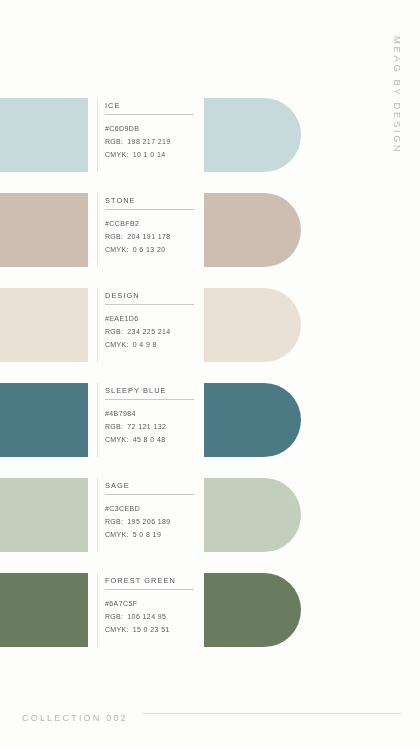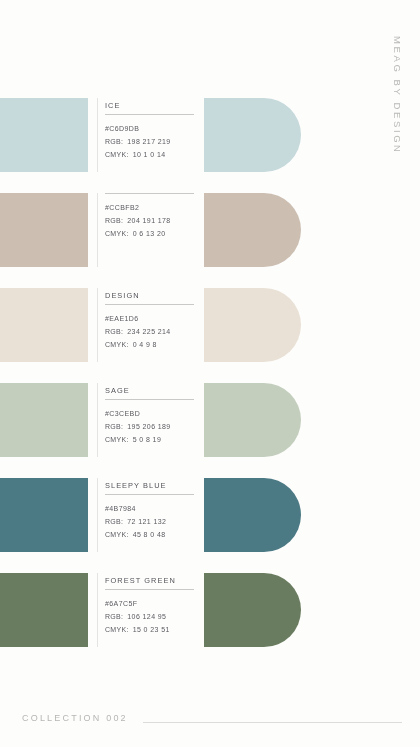--- a/index.html
+++ b/index.html
@@ -112,21 +112,21 @@
   }
   .spec-line .lbl { letter-spacing: 0.3px; }
   .spec-line .num { margin-left: 4px; }
 
   
   .footer {
     position: absolute;
     left: 22px;
     bottom: 24px;
     display: flex;
-    align-items: flex-end;
+    align-items: flex-start;
     width: 380px;
   }
   .footer-label {
     font-size: 9px;
     letter-spacing: 2.2px;
     color: #b6b6b3;
     white-space: nowrap;
   }
   .footer-rule {
     flex: 1;
@@ -150,59 +150,60 @@
         <div class="card-rule"></div>
         <div class="spec-line">#C6D9DB</div>
         <div class="spec-line"><span class="lbl">RGB:</span><span class="num">198  217  219</span></div>
         <div class="spec-line"><span class="lbl">CMYK:</span><span class="num">10  1  0  14</span></div>
       </div>
       <div class="chip-right" style="background: rgb(198, 217, 219);"></div>
     </div>
     <div class="swatch-row">
       <div class="chip-left" style="background: rgb(204, 191, 178);"></div>
       <div class="info-card">
+        <div class="color-name">STONE</div>
         <div class="card-rule"></div>
         <div class="spec-line">#CCBFB2</div>
         <div class="spec-line"><span class="lbl">RGB:</span><span class="num">204  191  178</span></div>
         <div class="spec-line"><span class="lbl">CMYK:</span><span class="num">0  6  13  20</span></div>
       </div>
       <div class="chip-right" style="background: rgb(204, 191, 178);"></div>
     </div>
     <div class="swatch-row">
       <div class="chip-left" style="background: rgb(234, 225, 214);"></div>
       <div class="info-card">
         <div class="color-name">DESIGN</div>
         <div class="card-rule"></div>
         <div class="spec-line">#EAE1D6</div>
         <div class="spec-line"><span class="lbl">RGB:</span><span class="num">234  225  214</span></div>
         <div class="spec-line"><span class="lbl">CMYK:</span><span class="num">0  4  9  8</span></div>
       </div>
       <div class="chip-right" style="background: rgb(234, 225, 214);"></div>
     </div>
     <div class="swatch-row">
+      <div class="chip-left" style="background: rgb(75, 121, 132);"></div>
+      <div class="info-card">
+        <div class="color-name">SLEEPY BLUE</div>
+        <div class="card-rule"></div>
+        <div class="spec-line">#4B7984</div>
+        <div class="spec-line"><span class="lbl">RGB:</span><span class="num">72  121  132</span></div>
+        <div class="spec-line"><span class="lbl">CMYK:</span><span class="num">45  8  0  48</span></div>
+      </div>
+      <div class="chip-right" style="background: rgb(75, 121, 132);"></div>
+    </div>
+    <div class="swatch-row">
       <div class="chip-left" style="background: rgb(195, 206, 189);"></div>
       <div class="info-card">
         <div class="color-name">SAGE</div>
         <div class="card-rule"></div>
         <div class="spec-line">#C3CEBD</div>
         <div class="spec-line"><span class="lbl">RGB:</span><span class="num">195  206  189</span></div>
         <div class="spec-line"><span class="lbl">CMYK:</span><span class="num">5  0  8  19</span></div>
       </div>
       <div class="chip-right" style="background: rgb(195, 206, 189);"></div>
-    </div>
-    <div class="swatch-row">
-      <div class="chip-left" style="background: rgb(75, 121, 132);"></div>
-      <div class="info-card">
-        <div class="color-name">SLEEPY BLUE</div>
-        <div class="card-rule"></div>
-        <div class="spec-line">#4B7984</div>
-        <div class="spec-line"><span class="lbl">RGB:</span><span class="num">72  121  132</span></div>
-        <div class="spec-line"><span class="lbl">CMYK:</span><span class="num">45  8  0  48</span></div>
-      </div>
-      <div class="chip-right" style="background: rgb(75, 121, 132);"></div>
     </div>
     <div class="swatch-row">
       <div class="chip-left" style="background: rgb(106, 124, 95);"></div>
       <div class="info-card">
         <div class="color-name">FOREST GREEN</div>
         <div class="card-rule"></div>
         <div class="spec-line">#6A7C5F</div>
         <div class="spec-line"><span class="lbl">RGB:</span><span class="num">106  124  95</span></div>
         <div class="spec-line"><span class="lbl">CMYK:</span><span class="num">15  0  23  51</span></div>
       </div>

